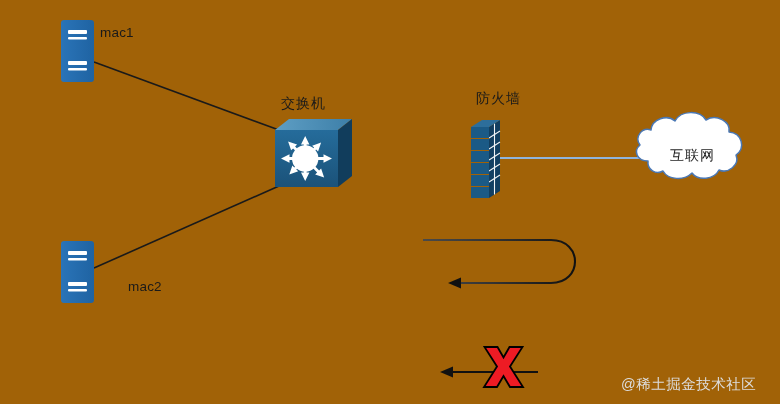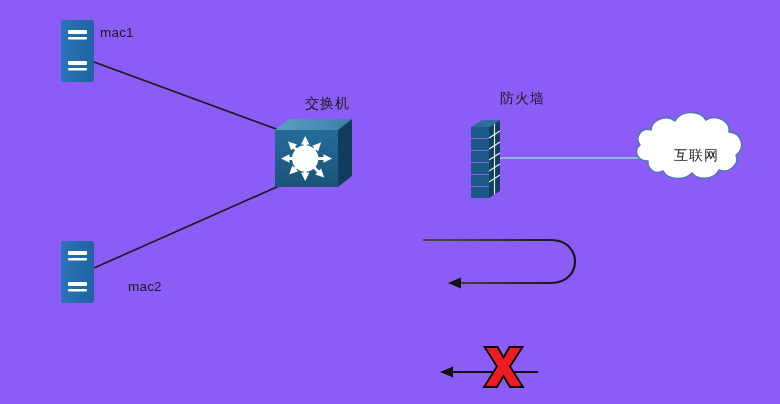--- a/index.html
+++ b/index.html
@@ -8,21 +8,21 @@
     padding: 0;
     background: #ffffff;
   }
   body {
     font-family: "Liberation Sans", "DejaVu Sans", sans-serif;
   }
   #canvas {
     position: relative;
     width: 780px;
     height: 404px;
-    background: #8b5cf6;
+    background: #a16207;
     overflow: hidden;
   }
   #diagram-svg {
     position: absolute;
     top: 0;
     left: 0;
     width: 780px;
     height: 404px;
   }
   .lbl {
@@ -31,28 +31,27 @@
     white-space: nowrap;
     font-family: "Liberation Sans", "DejaVu Sans", sans-serif;
   }
   .lbl-latin {
     font-size: 13.5px;
     letter-spacing: 0.2px;
   }
   .lbl-cjk {
     font-size: 14px;
     letter-spacing: 1px;
-    margin-left: 24px;
   }
   #label-mac1 { left: 100px; top: 25px; }
   #label-mac2 { left: 100px; top: 279px; margin-left: 28px; }
   #label-subnet { left: 68px; top: 145px; }
   #label-switch { left: 281px; top: 95px; }
   #label-firewall { left: 476px; top: 90px; }
-  #label-internet { left: 650px; top: 147px; }
+  #label-internet { left: 670px; top: 147px; }
   #watermark {
     position: absolute;
     left: 621px;
     top: 375px;
     font-size: 14.5px;
     color: #dddddd;
     letter-spacing: 0.5px;
     white-space: nowrap;
     font-family: "Liberation Sans", "DejaVu Sans", sans-serif;
   }
@@ -211,14 +210,15 @@
 
   <div class="lbl lbl-latin" id="label-mac2">mac2</div>
 
 
   <div class="lbl lbl-cjk" id="label-switch">交换机</div>
 
   <div class="lbl lbl-cjk" id="label-firewall">防火墙</div>
 
   <div class="lbl lbl-cjk" id="label-internet">互联网</div>
 
+  <div id="watermark">@稀土掘金技术社区</div>
 
 </div>
 
 </body></html>

